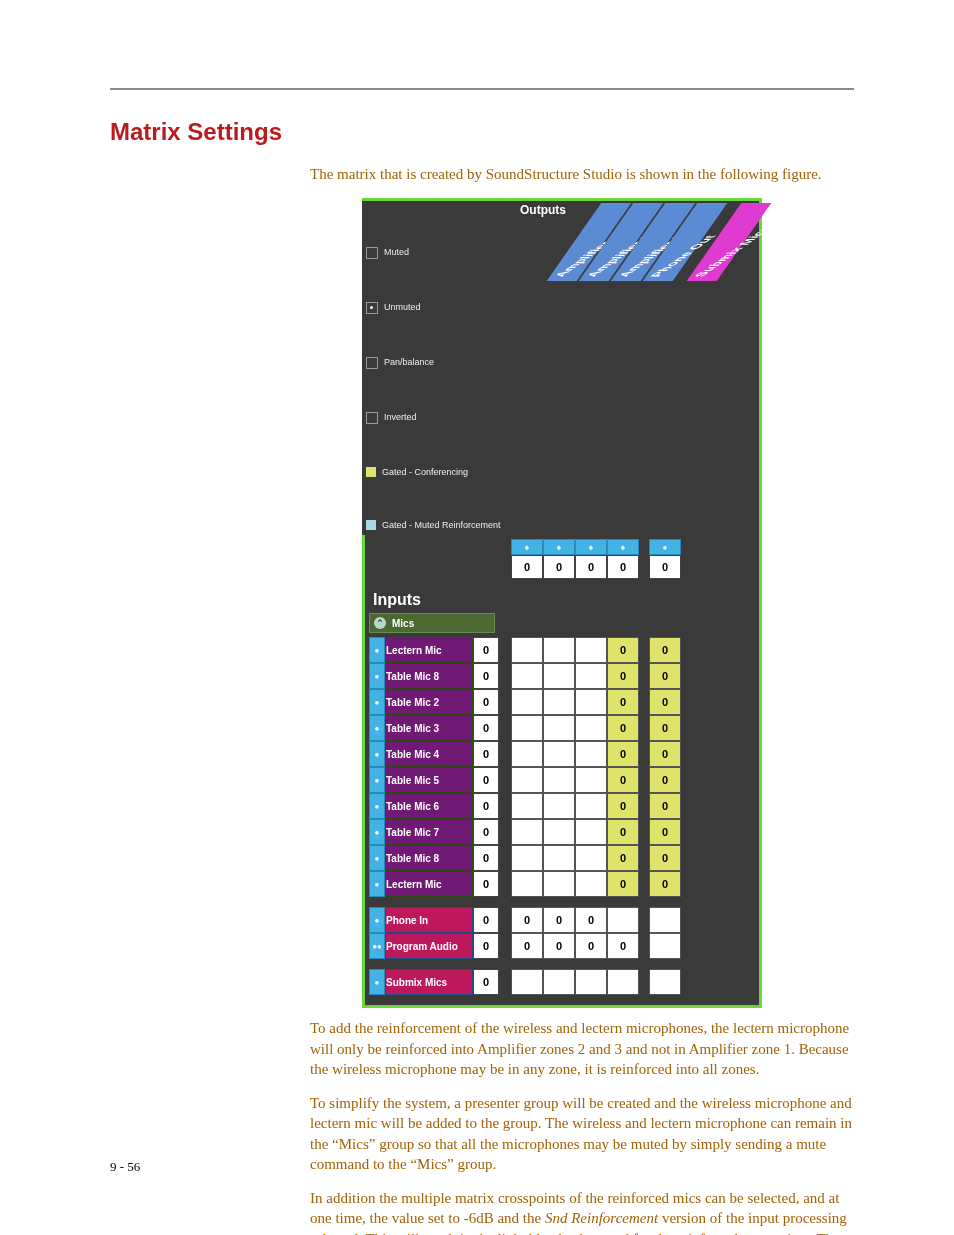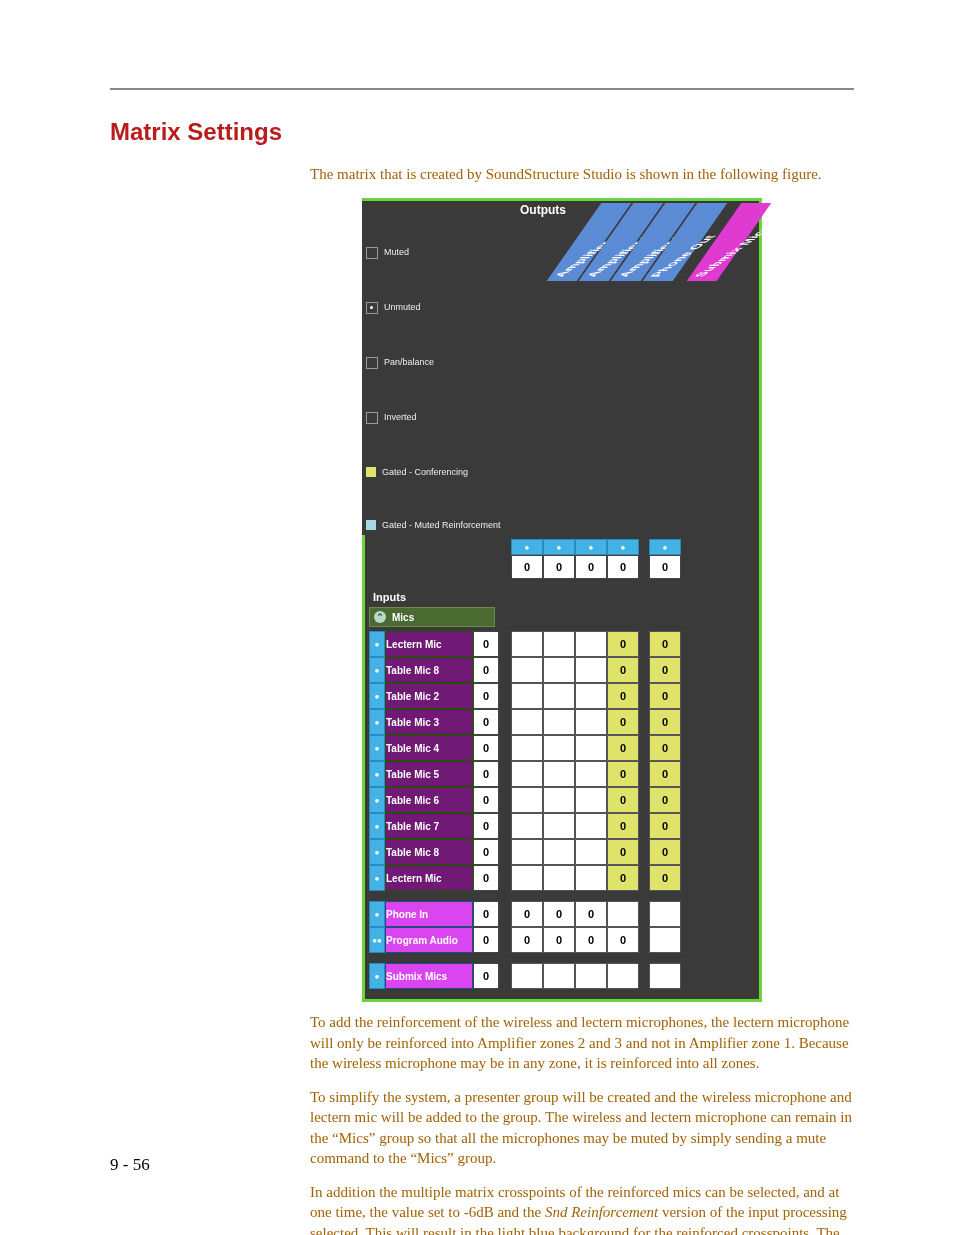--- a/index.html
+++ b/index.html
@@ -104,21 +104,21 @@
   .col-edge-b { background:#e03bd0; transform: skewX(-35deg); }
   .dark-bg {
     background:#3a3a3a;
     padding:4px 4px 6px 4px;
     border-left: 3px solid #6ad63a;
     border-right: 3px solid #6ad63a;
   }
   .inputs-label {
     font-family: Arial, sans-serif;
     font-weight:bold;
-    font-size:11px;
+    font-size:16px;
     color:#fff;
     padding: 6px 0 4px 4px;
   }
   .mics-header {
     display:flex; align-items:center;
     background:#4a6a32;
     color:#fff;
     font-family: Arial, sans-serif;
     font-weight:bold;
     font-size:10px;
@@ -147,21 +147,21 @@
     background:#701a75;
     color:#fff;
     font-weight:bold;
     text-align:left;
     padding: 4px 6px;
     border:1px solid #2a4a12;
     width: 86px;
     height: 16px;
     white-space: nowrap;
   }
-  .in-cell.blue { background:#d946ef; border-color:#244a86;}
+  .in-cell.blue { background:#be185d; border-color:#244a86;}
   .in-port {
     width:14px; text-align:center;
     background:#43b3e6; color:#fff; font-weight:bold;
     border:1px solid #2a8ac0;
     font-size:8px;
   }
   .in-port.stereo { background:#43b3e6; }
   .fader-cell {
     width:24px;height:24px;
     background:#fff;border:1px solid #444;
@@ -204,21 +204,21 @@
     border-right: 3px solid #6ad63a;
     background:#3a3a3a;
     padding: 2px 4px 0 0;
     display:flex;
     align-items:flex-start;
   }
   .page-num {
     position:absolute;
     left:110px;
     bottom:60px;
-    font-size:17px;
+    font-size:13px;
     font-family: Georgia, serif;
   }
 </style>
 </head>
 <body>
 
 <div class="page">
   <hr class="rule">
 
   <h2 class="h2">Matrix Settings</h2>

